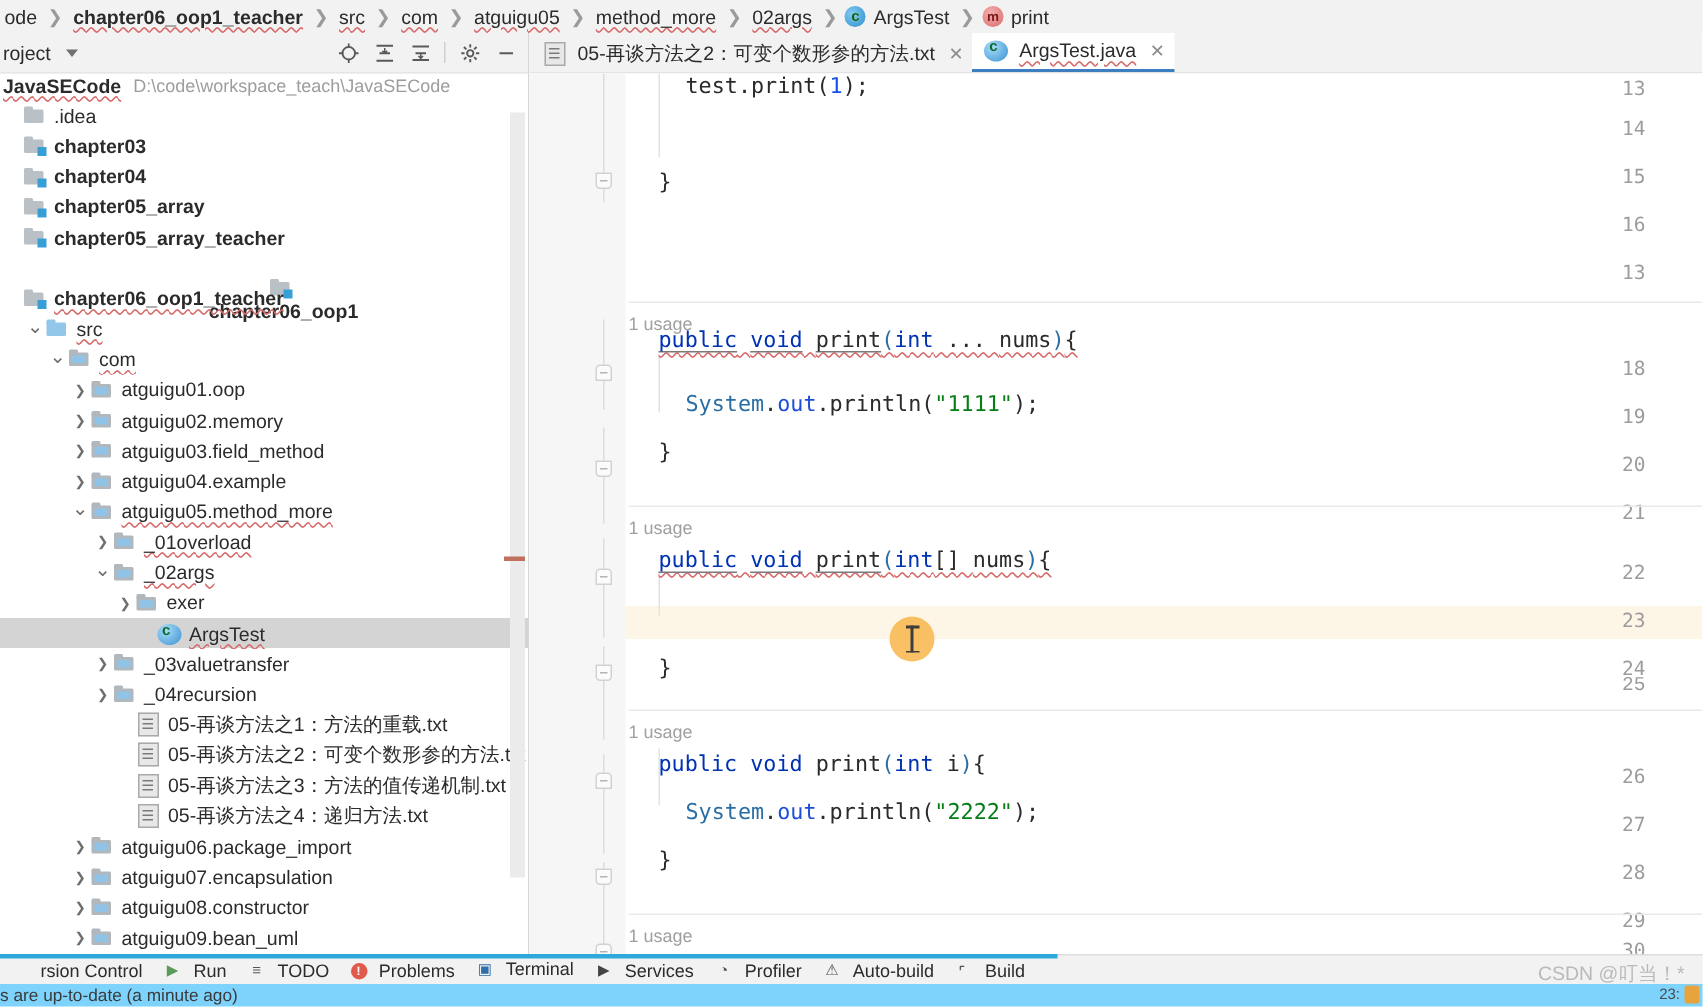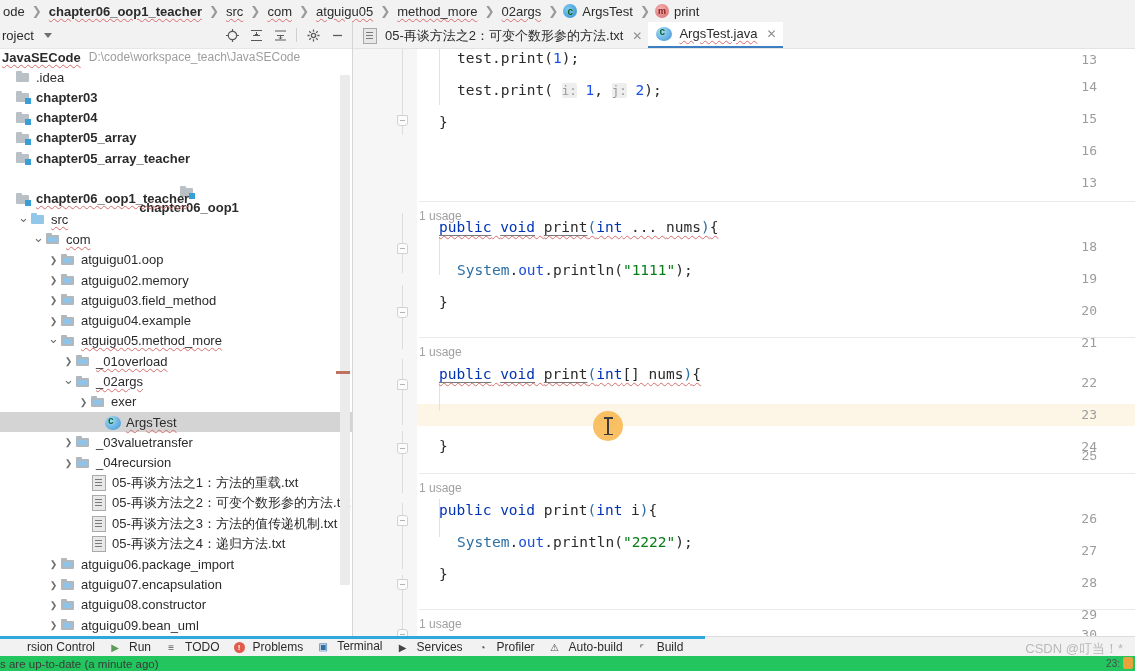--- a/index.html
+++ b/index.html
@@ -215,21 +215,21 @@
     overflow:hidden;white-space:nowrap;
   }
   .twbtn{display:flex;align-items:center;height:20px;padding:0 7px;gap:8px;position:relative;}
   .twbtn.active{border-bottom:2px solid #2f9ad4;}
   .twico{width:12px;height:12px;display:inline-flex;align-items:center;justify-content:center;font-size:10px;}
   .teal-strip{
     position:absolute;left:0;top:636px;width:705px;height:3px;background:#2fa8dc;
   }
   .statusbar{
     position:absolute;left:0;top:656px;width:1135px;height:15px;
-    background:#22c55e;display:flex;align-items:center;
+    background:#7dd3fc;display:flex;align-items:center;
     font-size:11.5px;color:#3a3a3a;
   }
   .statusbar .st-txt{padding-left:0px;}
   .watermark{
     position:absolute;right:12px;top:640px;font-size:13px;color:#b9b9b9;
     font-family:"Liberation Sans",sans-serif;
   }
   .tray{
     position:absolute;right:2px;top:657px;font-size:10px;color:#4a4a4a;
     display:flex;align-items:center;gap:3px;
@@ -630,21 +630,20 @@
       <div class="sepline" style="top:424px;"></div>
       <div class="sepline" style="top:560px;"></div>
 
       <div class="usage" style="top:160px;">1 usage</div>
       <div class="usage" style="top:296px;">1 usage</div>
       <div class="usage" style="top:432px;">1 usage</div>
       <div class="usage" style="top:568px;">1 usage</div>
 
       <div class="codeline" style="top:1px;left:104px;"><span class="id">test</span><span class="id">.</span><span class="id">print</span><span class="id">(</span><span class="num">1</span><span class="id">);</span></div>
 
-      <div class="codeline" style="top:33px;left:104px;"><span class="id">test</span><span class="id">.</span><span class="id">print</span><span class="id">( </span><span class="hint">i:</span><span class="id"> </span><span class="num">1</span><span class="id">, </span><span class="hint">j:</span><span class="id"> </span><span class="num">2</span><span class="id">);</span></div>
 
       <div class="codeline" style="top:65px;left:86px;"><span class="id">}</span></div>
 
       <div class="codeline errsq" style="top:170px;left:86px;"><span class="kw declu">public</span><span class="id"> </span><span class="kw declu">void</span><span class="id"> </span><span class="id declu">print</span><span class="ty">(</span><span class="kw">int</span><span class="id"> ... </span><span class="id">nums</span><span class="ty">)</span><span class="id">{</span></div>
 
       <div class="codeline" style="top:213px;left:104px;"><span class="ty">System</span><span class="id">.</span><span class="stat">out</span><span class="id">.</span><span class="id">println(</span><span class="str">"1111"</span><span class="id">);</span></div>
 
       <div class="codeline" style="top:245px;left:86px;"><span class="id">}</span></div>
 
       <div class="codeline errsq" style="top:317px;left:86px;"><span class="kw declu">public</span><span class="id"> </span><span class="kw declu">void</span><span class="id"> </span><span class="id declu">print</span><span class="ty">(</span><span class="kw">int</span><span class="id">[] </span><span class="id">nums</span><span class="ty">)</span><span class="id">{</span></div>

